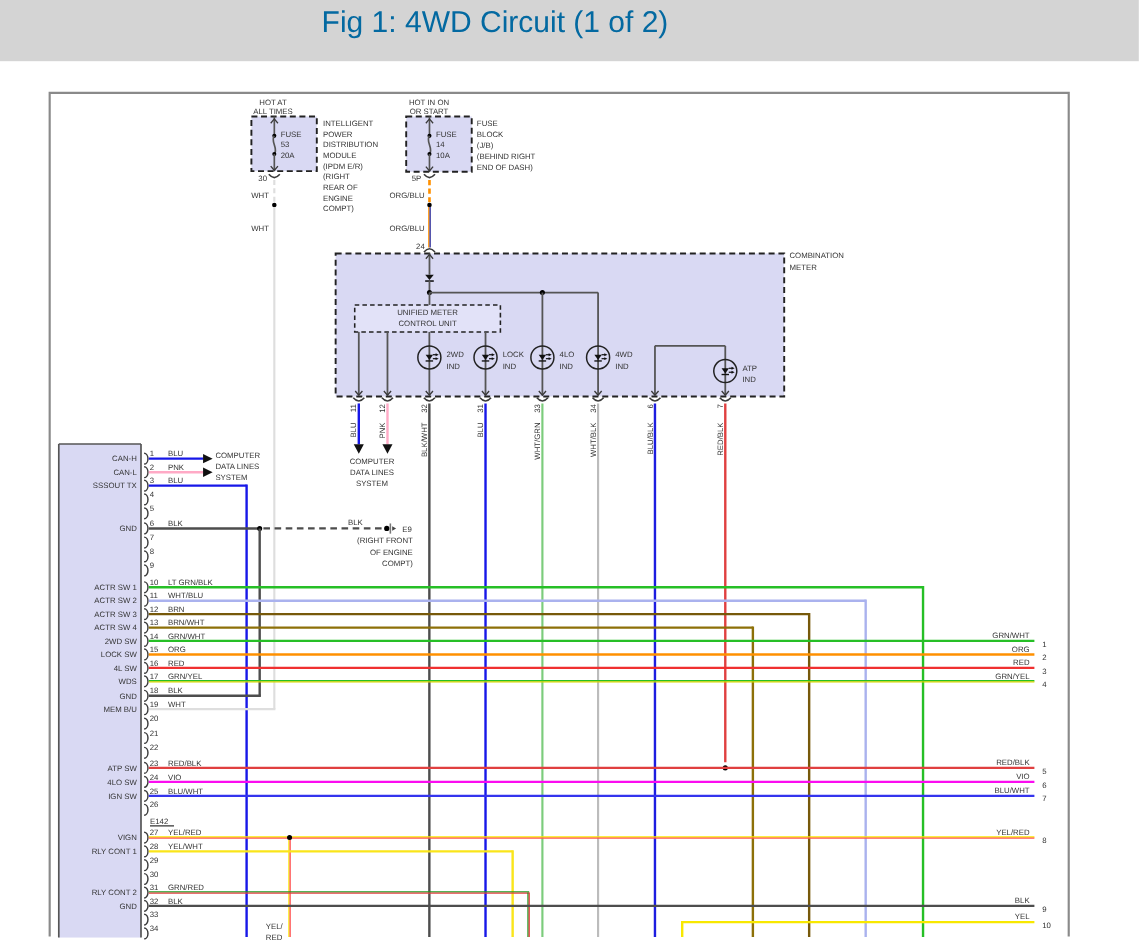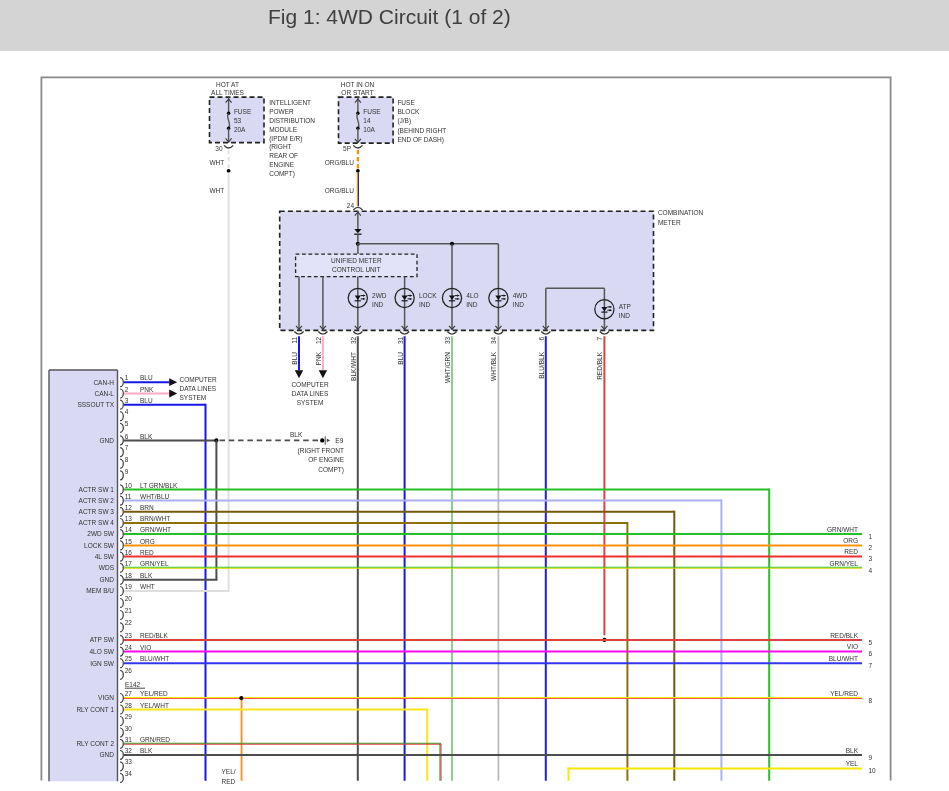--- a/index.html
+++ b/index.html
@@ -1,16 +1,16 @@
 <!DOCTYPE html>
 <html><head><meta charset="utf-8"><style>
 html,body{margin:0;padding:0;width:949px;height:791px;background:#fff;overflow:hidden}
 *{font-family:"Liberation Sans",sans-serif}
 #hdr{position:absolute;left:0;top:0;width:949px;height:51px;background:#d4d4d4}
-#hdr span{position:absolute;left:268px;top:5px;font-size:21px;color:#404040}
+#hdr span{position:absolute;left:268px;top:5px;font-size:25px;color:#0369a1}
 svg{position:absolute;left:0;top:0}
 </style></head><body>
 <div id="hdr">
     <span>Fig 1: 4WD Circuit (1 of 2)</span>
   </div>
 <svg width="949" height="791" viewBox="0 0 949 791">
 
 <path d="M 41.4 780.5 L 41.4 77.4 L 890.6 77.4 L 890.6 780.5" fill="none" stroke="#8a8a8a" stroke-width="1.8"></path>
 <rect x="209.5" y="97.1" width="54.5" height="45.5" fill="#d9d9f3" stroke="#222" stroke-width="1.6" stroke-dasharray="5 3"></rect>
 <rect x="338.5" y="97.1" width="54.60000000000002" height="46.0" fill="#d9d9f3" stroke="#222" stroke-width="1.6" stroke-dasharray="5 3"></rect>

